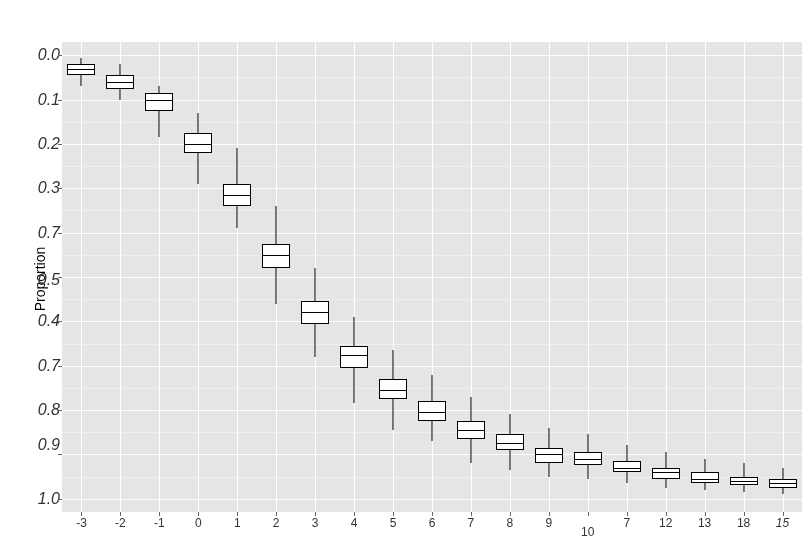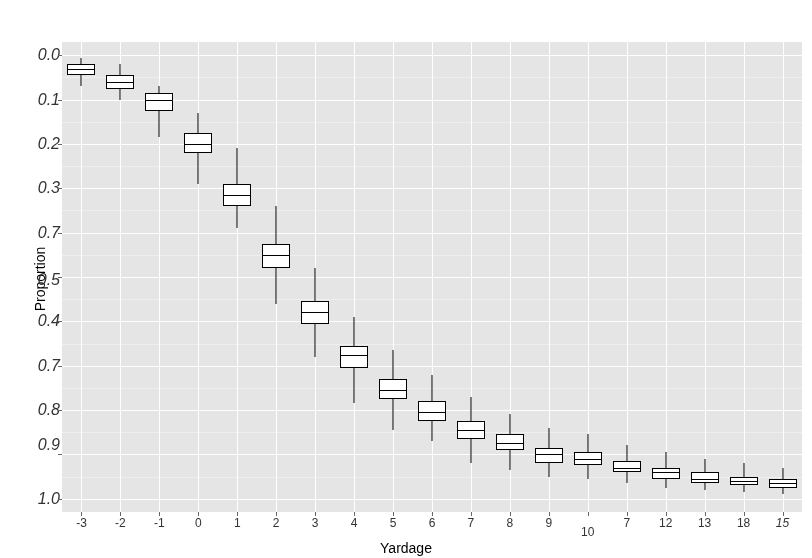--- a/index.html
+++ b/index.html
@@ -18,21 +18,20 @@
   .box { position: absolute; background: #fff; border: 1px solid #000; box-sizing: border-box; }
   .median { position: absolute; left: 0; right: 0; height: 1px; border-top: 1.5px solid #000; }
   .whisker { position: absolute; left: 50%; width: 1px; background: #000; transform: translateX(-50%); }
   .tick-mark { position: absolute; background: #666; }
 </style>
 </head>
 <body>
 
 <div class="chart-container">
   <div class="ylabel">Proportion</div>
-  <div class="xlabel">Yardage</div>
   <div class="plot-area" id="plot">
       <div class="grid-h" style="top: 13.3019px;"></div>
       <div class="grid-h-minor" style="top: 35.4717px;"></div>
       <div class="grid-h" style="top: 57.6415px;"></div>
       <div class="grid-h-minor" style="top: 79.8113px;"></div>
       <div class="grid-h" style="top: 101.981px;"></div>
       <div class="grid-h-minor" style="top: 124.151px;"></div>
       <div class="grid-h" style="top: 146.321px;"></div>
       <div class="grid-h-minor" style="top: 168.491px;"></div>
       <div class="grid-h" style="top: 190.66px;"></div>

